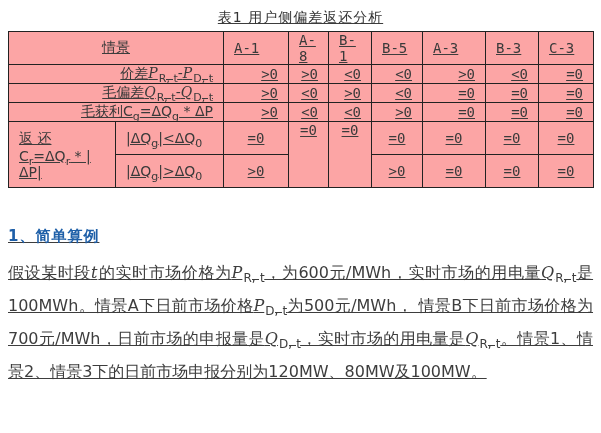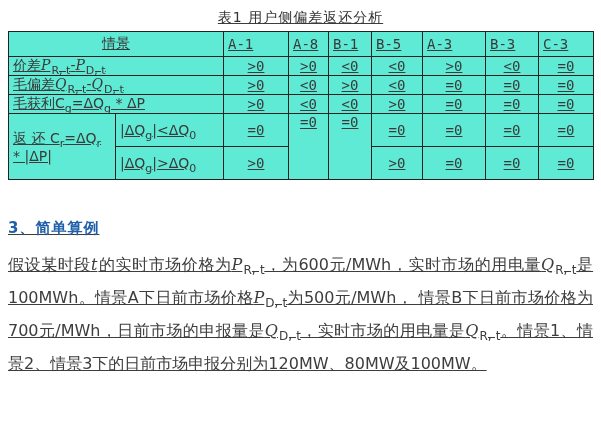--- a/index.html
+++ b/index.html
@@ -22,27 +22,27 @@
   }
 
   table.dev-table {
     border-collapse: collapse;
     table-layout: fixed;
     width: 585px;
   }
   table.dev-table td {
     border: 1px solid #222222;
     font-size: 14px;
-    padding: 0 4px;
+    padding: 0 10px;
     overflow: hidden;
     color: #3a3a3a;
-    background: #5eead4;
+    background: #fca5a5;
   }
   tr.hdr td { height: 25px; text-align: left; }
-  tr.datarow td { height: 15px; }
+  tr.datarow td { height: 15px; text-align: right; }
   tr.subrow td { height: 33px; }
   td.lbl { text-align: left; padding-left: 5px; }
   td.cond { }
   td.val {
     text-align: center;
     font-family: "DejaVu Sans Mono", monospace;
     color: #4a4a4a;
   }
   td.scen {
     text-align: center;
@@ -153,17 +153,17 @@
       <td class="cond"><span>|ΔQ</span><sub>g</sub><span>|&gt;ΔQ</span><sub>0</sub></td>
       <td class="val">&gt;0</td>
       <td class="val">&gt;0</td>
       <td class="val">=0</td>
       <td class="val">=0</td>
       <td class="val">=0</td>
     </tr>
   </tbody>
     </table>
 
-  <h2 class="section-heading">3、简单算例</h2>
+  <h2 class="section-heading">1、简单算例</h2>
 
   <p class="body-text"><span>假设某时段</span><i class="var">t</i><span>的实时市场价格为</span><i class="var">P</i><sub>R, t</sub><span>，为600元/MWh，实时市场的用电量</span><i class="var">Q</i><sub>R, t</sub><span>是100MWh。情景A下日前市场价格</span><i class="var">P</i><sub>D, t</sub><span>为500元/MWh， 情景B下日前市场价格为700元/MWh，日前市场的申报量是</span><i class="var">Q</i><sub>D, t</sub><span>，实时市场的用电量是</span><i class="var">Q</i><sub>R, t</sub><span>。情景1、情景2、情景3下的日前市场申报分别为120MW、80MW及100MW。</span></p>
 
 </div>
 
 </body></html>

